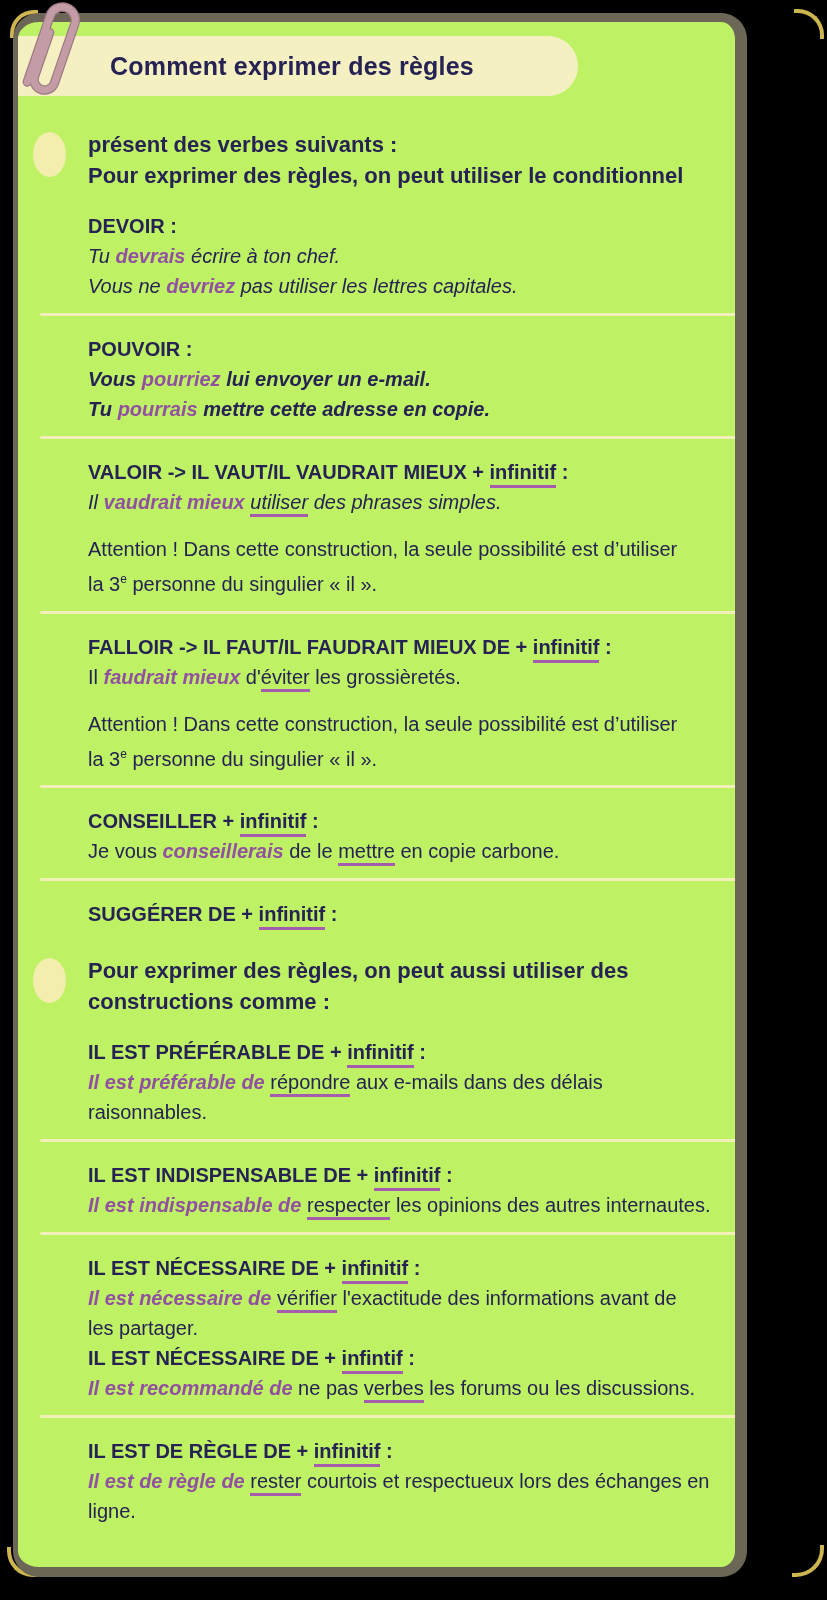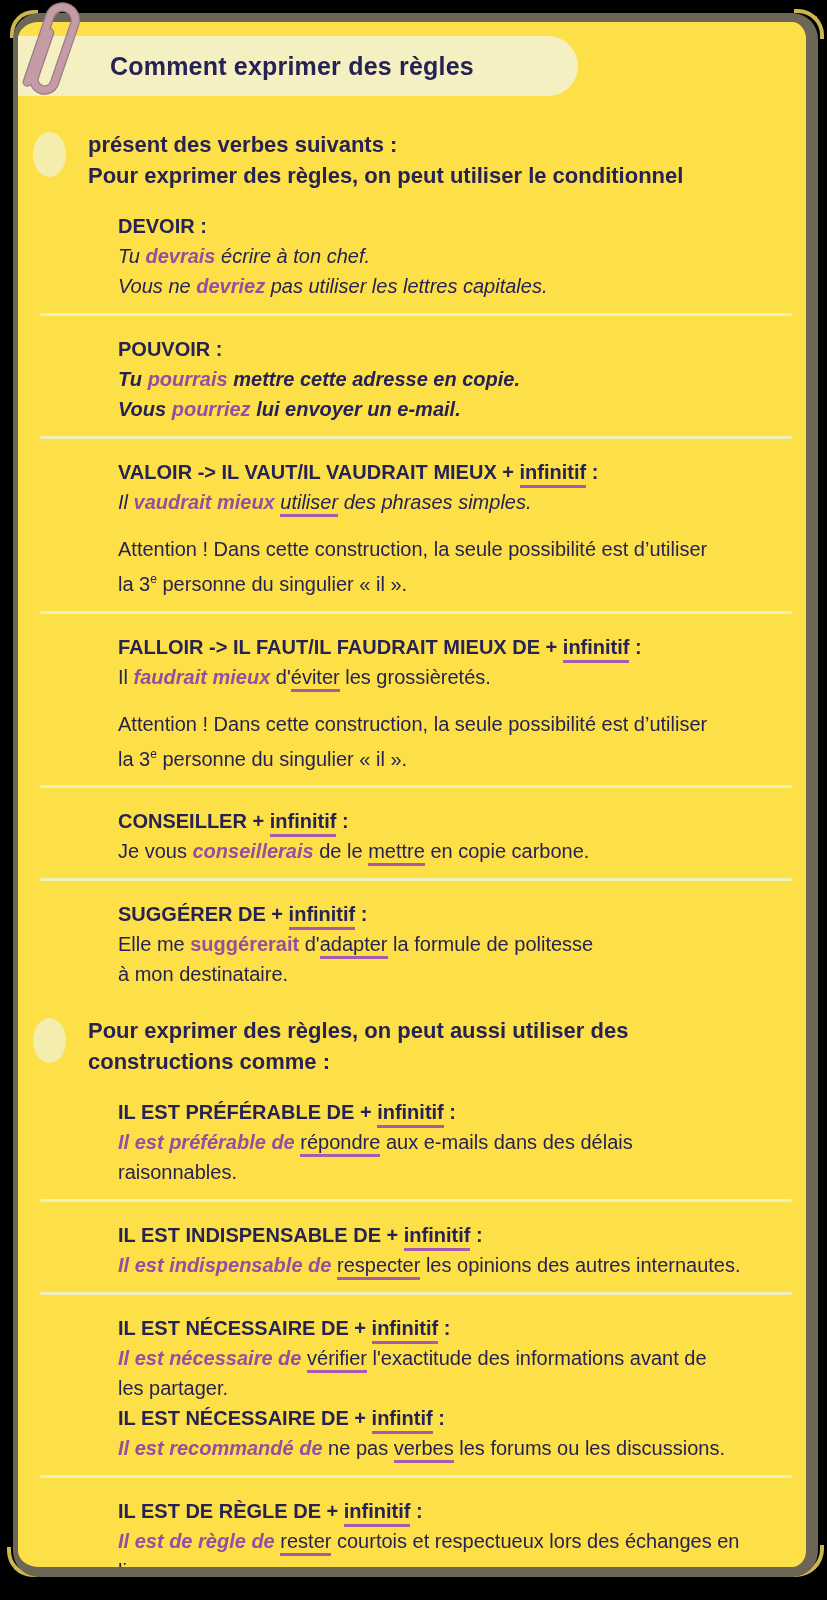--- a/index.html
+++ b/index.html
@@ -13,22 +13,22 @@
     --gold:#cdb64f;
     --clip:#c39ca6;
   }
   html,body{margin:0;padding:0;background:#000;}
   .stage{
     position:relative;width:827px;height:1600px;background:#000;
     font-family:"Liberation Sans",sans-serif;color:var(--dark);
     overflow:hidden;
   }
   .card{
-    position:absolute;left:13px;top:13px;width:805px;height:1564px;
-    background:#fde047;border:solid var(--border);
+    position:absolute;left:13px;top:13px;width:734px;height:1564px;
+    background:#bef264;border:solid var(--border);
     border-width:9px 12px 10px 5px;border-radius:26px;
     box-sizing:border-box;z-index:2;overflow:hidden;
   }
   
   .corner{position:absolute;z-index:1;border:4px solid var(--gold);background:transparent;}
   .corner.bl{left:7px;top:1547px;width:26px;height:26px;border-top:none;border-right:none;border-radius:0 0 0 26px;}
   .corner.br{left:792px;top:1545px;width:28px;height:28px;border-top:none;border-left:none;border-radius:0 0 28px 0;}
   .corner.tl{left:10px;top:10px;width:24px;height:24px;border-bottom:none;border-right:none;border-radius:24px 0 0 0;}
   .corner.tr{left:794px;top:9px;width:26px;height:26px;border-bottom:none;border-left:none;border-radius:0 26px 0 0;}
   
@@ -39,21 +39,21 @@
     border-radius:0 30px 30px 0;display:flex;align-items:center;
     padding-left:92px;box-sizing:border-box;
   }
   .pill .title{font-size:25px;font-weight:700;color:var(--dark);letter-spacing:.2px;}
   .content{padding:0 16px 0 70px;}
   .intro{position:relative;margin-top:33px;font-weight:700;font-size:22px;line-height:31px;color:var(--dark);}
   .intro .bullet{position:absolute;left:-55px;top:3px;width:33px;height:45px;background:var(--bullet);border-radius:50%;}
   .intro .iline{white-space:nowrap;}
   .intro2{margin-top:26px;}
   .sections{margin-top:14px;}
-  .section{padding-top:6px;margin-left:30px;}
+  .section{padding-top:6px;}
   .section.tight{padding-top:0;}
   .sec-head{font-size:20px;line-height:30px;font-weight:700;white-space:nowrap;}
   .line{font-size:20px;line-height:30px;white-space:nowrap;}
   .group + .group{margin-top:17px;}
   .sep{height:3px;background:var(--sepcol);margin:12px 0 12px -48px;width:752px;border-radius:2px;}
   
   .run-h{font-weight:700;}
   .run-hu{font-weight:700;border-bottom:3px solid var(--ul);padding-bottom:2px;}
   .run-r{}
   .run-ru{border-bottom:3px solid var(--ul);padding-bottom:1px;text-align:center;}
@@ -95,22 +95,22 @@
             <div class="sec-head"><span class="run-h">DEVOIR :</span></div>
             <div class="group">
               <div class="line"><span class="run-i">Tu </span><span class="run-pbi">devrais</span><span class="run-i"> écrire à ton chef.</span></div>
               <div class="line"><span class="run-i">Vous ne </span><span class="run-pbi">devriez</span><span class="run-i"> pas utiliser les lettres capitales.</span></div>
             </div>
           </div>
           <div class="sep"></div>
           <div class="section">
             <div class="sec-head"><span class="run-h">POUVOIR :</span></div>
             <div class="group">
+              <div class="line"><span class="run-bi">Vous </span><span class="run-pbi">pourriez</span><span class="run-bi"> lui envoyer un e-mail.</span></div>
               <div class="line"><span class="run-bi">Tu </span><span class="run-pbi">pourrais</span><span class="run-bi"> mettre cette adresse en copie.</span></div>
-              <div class="line"><span class="run-bi">Vous </span><span class="run-pbi">pourriez</span><span class="run-bi"> lui envoyer un e-mail.</span></div>
             </div>
           </div>
           <div class="sep"></div>
           <div class="section">
             <div class="sec-head"><span class="run-h">VALOIR -&gt; IL VAUT/IL VAUDRAIT MIEUX + </span><span class="run-hu">infinitif</span><span class="run-h"> :</span></div>
             <div class="group">
               <div class="line"><span class="run-i">Il </span><span class="run-pbi">vaudrait mieux</span><span class="run-i"> </span><span class="run-iu">utiliser</span><span class="run-i"> des phrases simples.</span></div>
             </div>
             <div class="group">
               <div class="line"><span class="run-r">Attention ! Dans cette construction, la seule possibilité est d’utiliser</span></div>
@@ -131,24 +131,20 @@
           <div class="sep"></div>
           <div class="section">
             <div class="sec-head"><span class="run-h">CONSEILLER + </span><span class="run-hu">infinitif</span><span class="run-h"> :</span></div>
             <div class="group">
               <div class="line"><span class="run-r">Je vous </span><span class="run-pbi">conseillerais</span><span class="run-r"> de le </span><span class="run-ru">mettre</span><span class="run-r"> en copie carbone.</span></div>
             </div>
           </div>
           <div class="sep"></div>
           <div class="section">
             <div class="sec-head"><span class="run-h">SUGGÉRER DE + </span><span class="run-hu">infinitif</span><span class="run-h"> :</span></div>
-            <div class="group">
-              <div class="line"><span class="run-r">Elle me </span><span class="run-pb">suggérerait</span><span class="run-r"> d'</span><span class="run-ru">adapter</span><span class="run-r"> la formule de politesse</span></div>
-              <div class="line"><span class="run-r">à mon destinataire.</span></div>
-            </div>
           </div>
         </div>
 
       <div class="intro intro2">
         <span class="bullet"></span>
         <div id="intro2">
             <div class="iline">Pour exprimer des règles, on peut aussi utiliser des</div>
             <div class="iline">constructions comme :</div>
           </div>
       </div>

